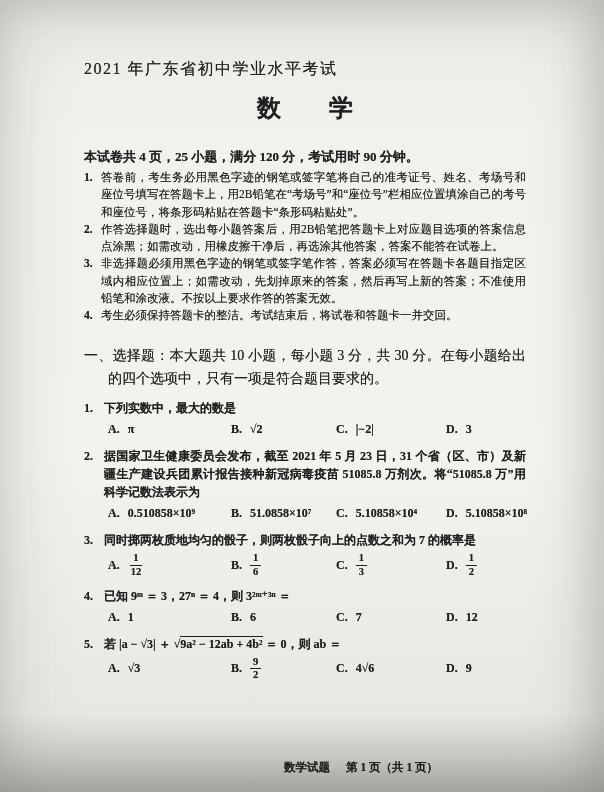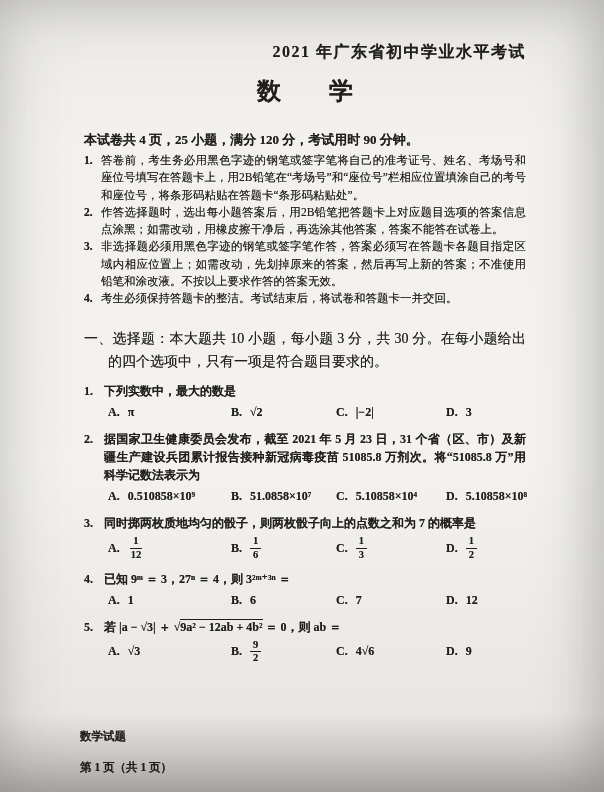--- a/index.html
+++ b/index.html
@@ -10,21 +10,21 @@
   }
   .scan{
     position:relative;width:604px;height:792px;overflow:hidden;
     background:linear-gradient(180deg,#ecebe8 0%,#f2f1ee 18%,#f3f2ef 58%,#e9e7e4 90%,#c6c4c0 97%,#b5b3af 100%);
     box-shadow:inset 0 0 70px rgba(108,105,100,.32), inset -14px 0 40px rgba(108,105,100,.18);
     color:#201f1d;
     text-shadow:0 0 .5px rgba(32,31,29,.65);
   }
   .content{padding:20px 78px 0 84px;}
   .security{font-size:10.5px;letter-spacing:1px;}
-  .title{margin-top:22px;text-align:right;font-size:16px;font-weight:700;letter-spacing:1.5px;}
+  .title{margin-top:39px;text-align:left;font-size:16px;font-weight:400;letter-spacing:1.5px;}
   .subject{margin-top:12px;text-align:center;font-size:24px;font-weight:700;letter-spacing:12px;text-indent:12px;}
   .info{margin-top:24px;font-size:13px;font-weight:700;}
   .notice{display:flex;margin-top:3px;font-size:11.5px;line-height:1.5;}
   .notice-label{font-weight:700;white-space:nowrap;}
   .notice-items{flex:1;}
   .notice-item{display:flex;}
   .notice-num{flex:none;width:17px;font-weight:700;}
   .notice-text{flex:1;text-align:justify;}
   .section-title{margin-top:20px;font-size:14px;font-weight:400;line-height:1.65;padding-left:24px;text-indent:-24px;text-align:justify;}
   .question{margin-top:9px;font-size:12px;font-weight:700;line-height:1.5;}
@@ -33,22 +33,22 @@
   .q-text{flex:1;text-align:justify;}
   .options{display:grid;grid-template-columns:123px 105px 110px 1fr;padding-left:24px;margin-top:3px;align-items:center;}
   .option{display:flex;align-items:center;}
   .opt-label{margin-right:8px;}
   .frac{display:inline-flex;flex-direction:column;align-items:center;line-height:1.15;font-size:10.5px;vertical-align:middle;}
   .frac .fnum{padding:0 3px;border-bottom:1px solid #201f1d;}
   .frac .fden{padding:0 3px;}
   .radicand{border-top:1px solid #201f1d;}
   .footer{
     position:absolute;left:0;right:0;bottom:17px;
-    display:flex;justify-content:center;gap:16px;padding-left:80px;
-    font-size:11.5px;font-weight:700;flex-direction:column;
+    display:flex;justify-content:center;gap:16px;padding-left:118px;
+    font-size:11.5px;font-weight:700;
   }
 </style>
 </head>
 <body>
 
 <div class="scan">
   <div class="content">
 
 
     <div class="title">2021 年广东省初中学业水平考试</div>

